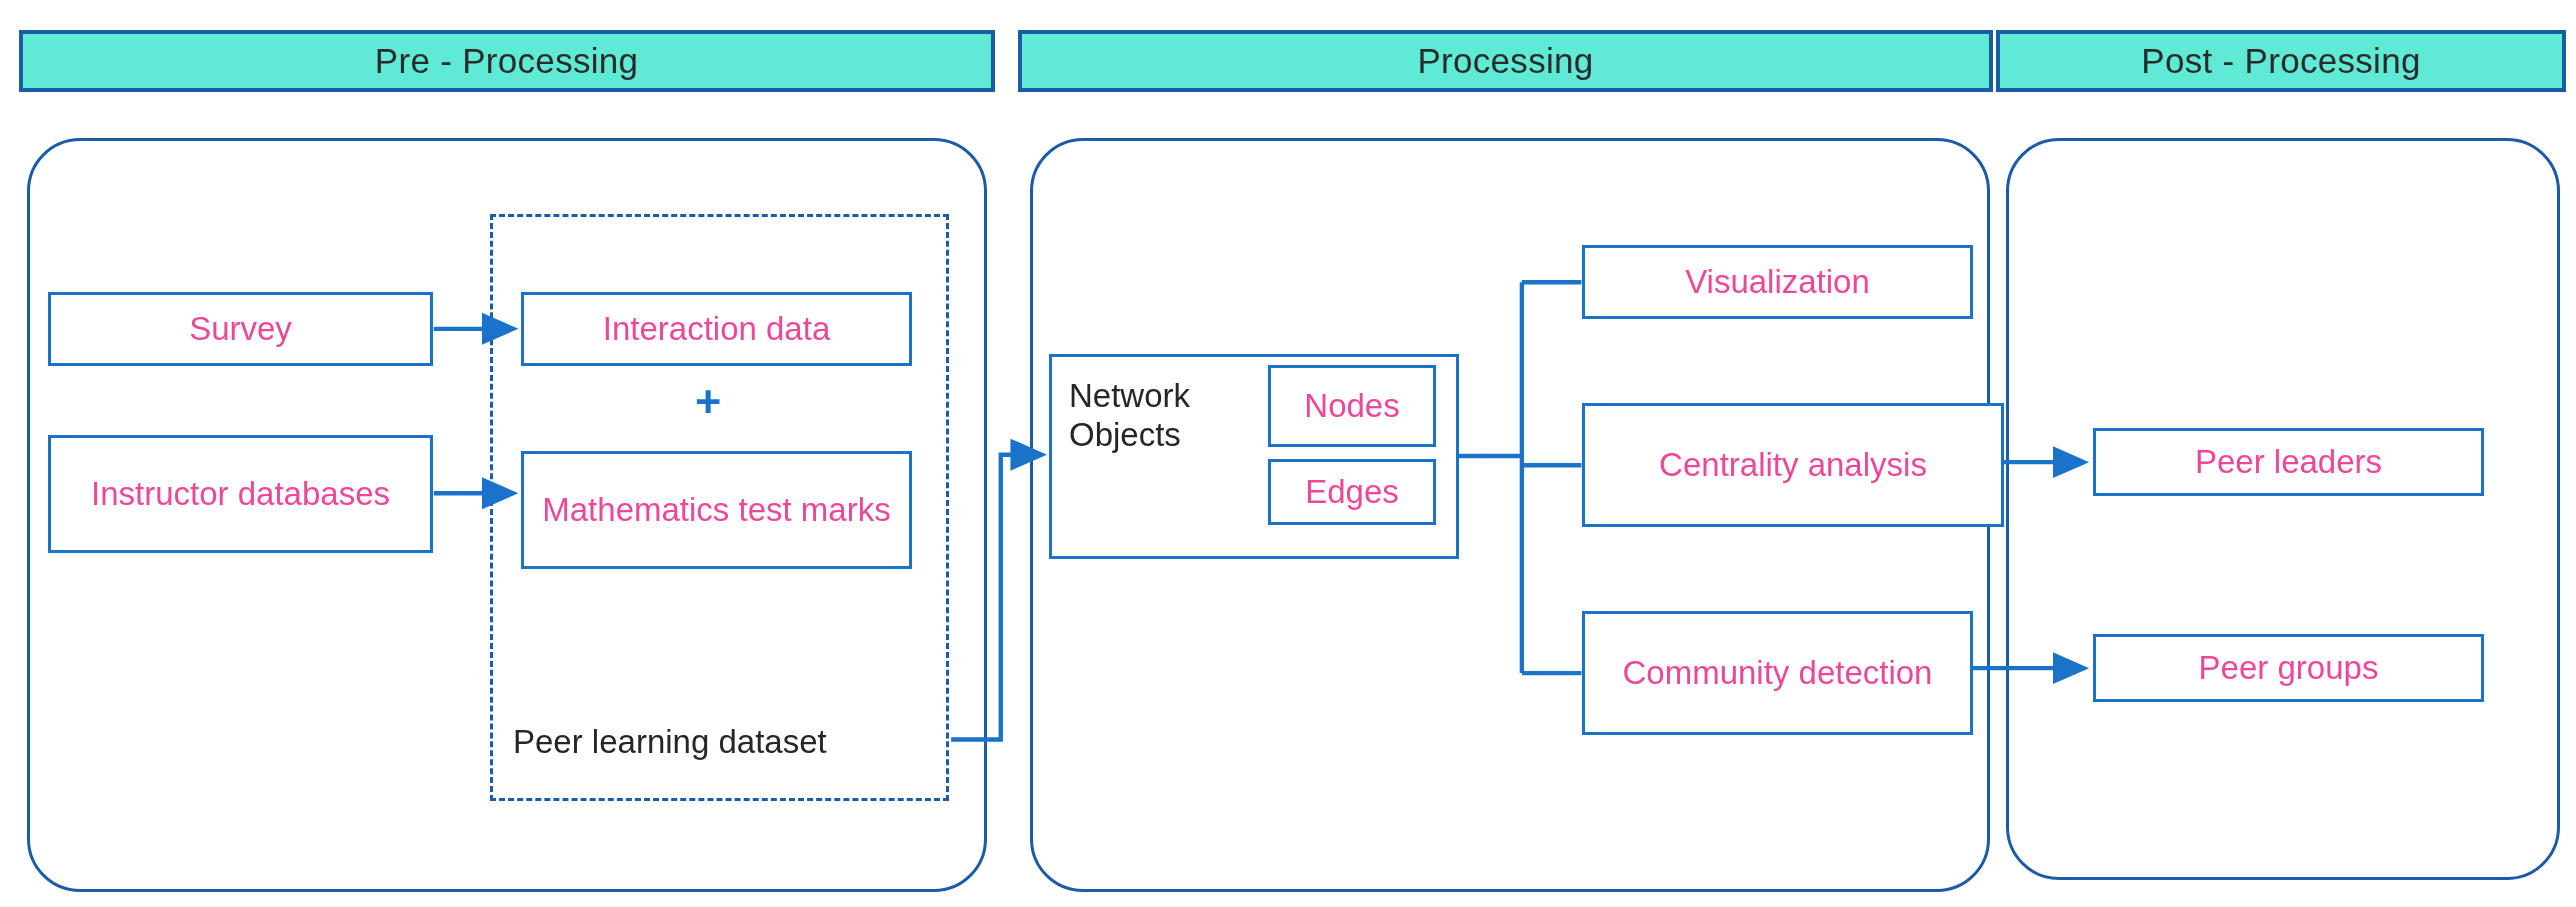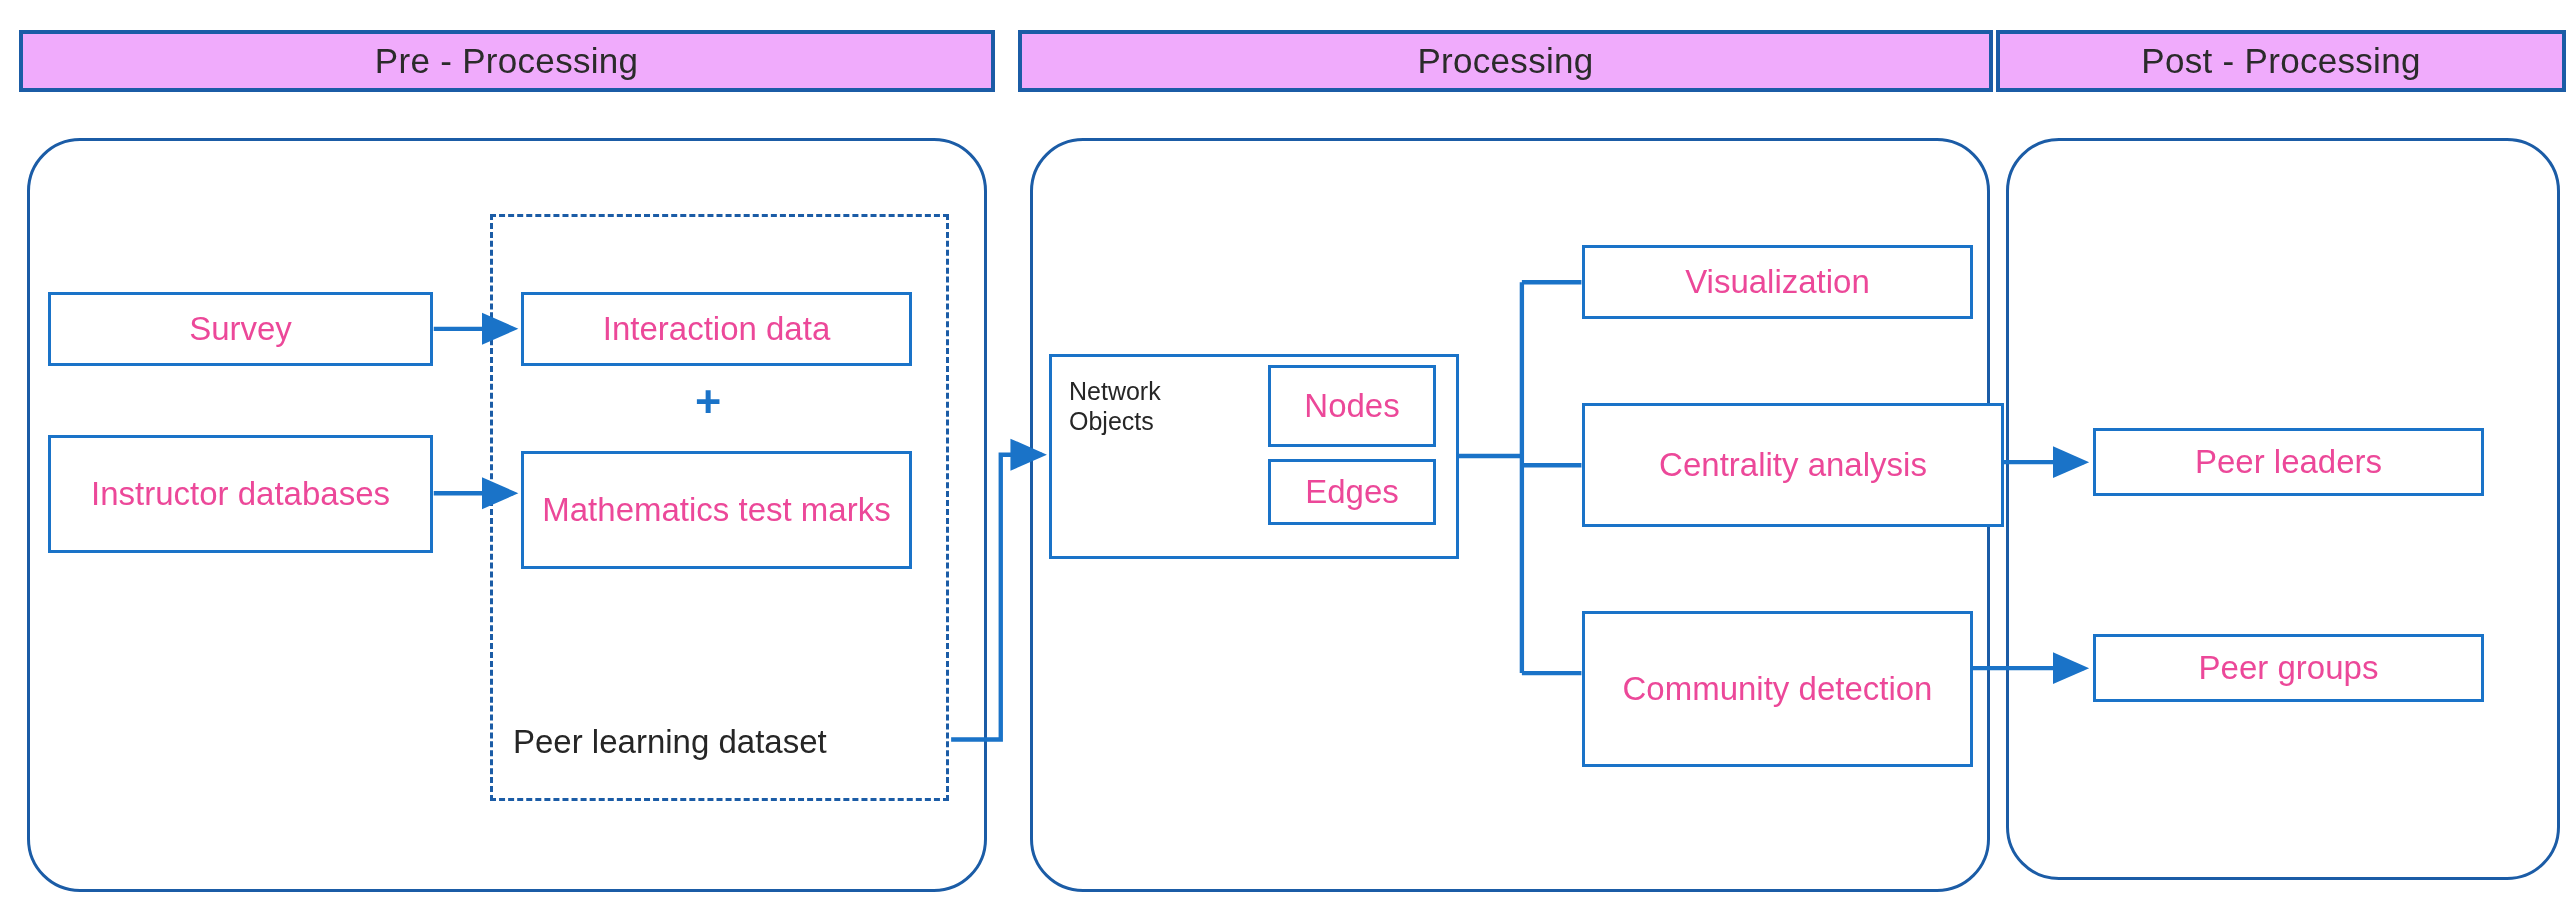--- a/index.html
+++ b/index.html
@@ -14,21 +14,21 @@
     background: #ffffff;
     font-family: "Liberation Sans", sans-serif;
     overflow: hidden;
   }
 
   
   .phase-header {
     position: absolute;
     box-sizing: border-box;
     border: 4.3px solid #1b5ca6;
-    background: #f0abfc;
+    background: #5eead4;
     display: flex;
     align-items: center;
     justify-content: center;
   }
   .phase-header span {
     font-size: 35px;
     color: #2b2b2b;
     letter-spacing: 0.3px;
     white-space: nowrap;
   }
@@ -72,21 +72,21 @@
 
   
   .free-text {
     position: absolute;
     color: #262626;
     white-space: nowrap;
     z-index: 6;
   }
   .free-text.ds { font-size: 33px; }
   .free-text.netobj {
-    font-size: 25px;
+    font-size: 33px;
     line-height: 1.18;
     white-space: normal;
     text-align: left;
   }
   .free-text.panel-title {
     font-size: 34px;
     line-height: 1.22;
     text-align: center;
     white-space: normal;
   }
@@ -169,21 +169,21 @@
   </div>
 
   <div class="node" style="left:1582px; top:245px; width:391px; height:74px;">
     <span>Visualization</span>
   </div>
 
   <div class="node" style="left:1582px; top:403px; width:422px; height:124px;">
     <span>Centrality analysis</span>
   </div>
 
-  <div class="node" style="left:1582px; top:611px; width:391px; height:156px;">
+  <div class="node" style="left:1582px; top:611px; width:391px; height:124px;">
     <span>Community detection</span>
   </div>
 
 
   <div class="node" style="left:2093px; top:428px; width:391px; height:68px;">
     <span>Peer leaders</span>
   </div>
 
   <div class="node" style="left:2093px; top:634px; width:391px; height:68px;">
     <span>Peer groups</span>

